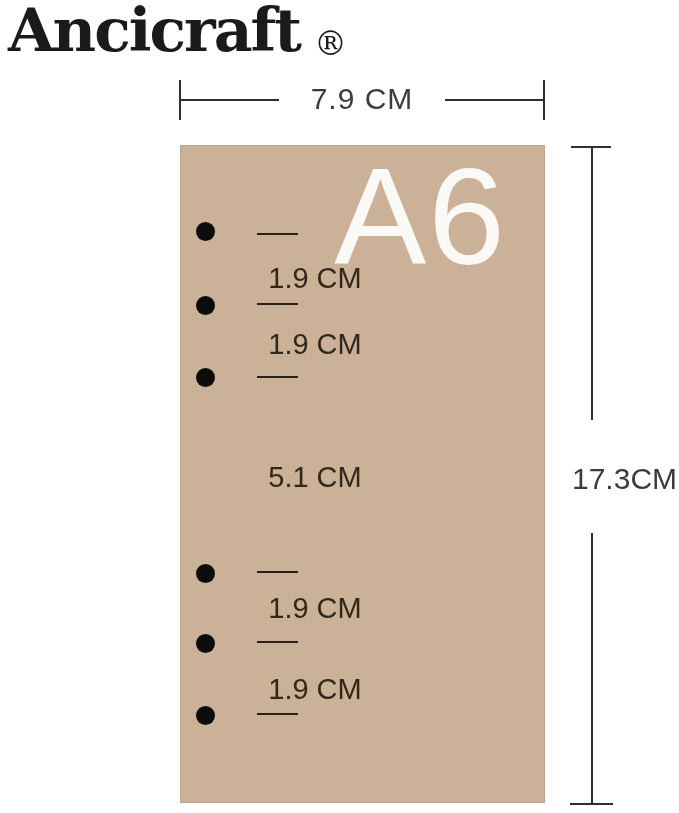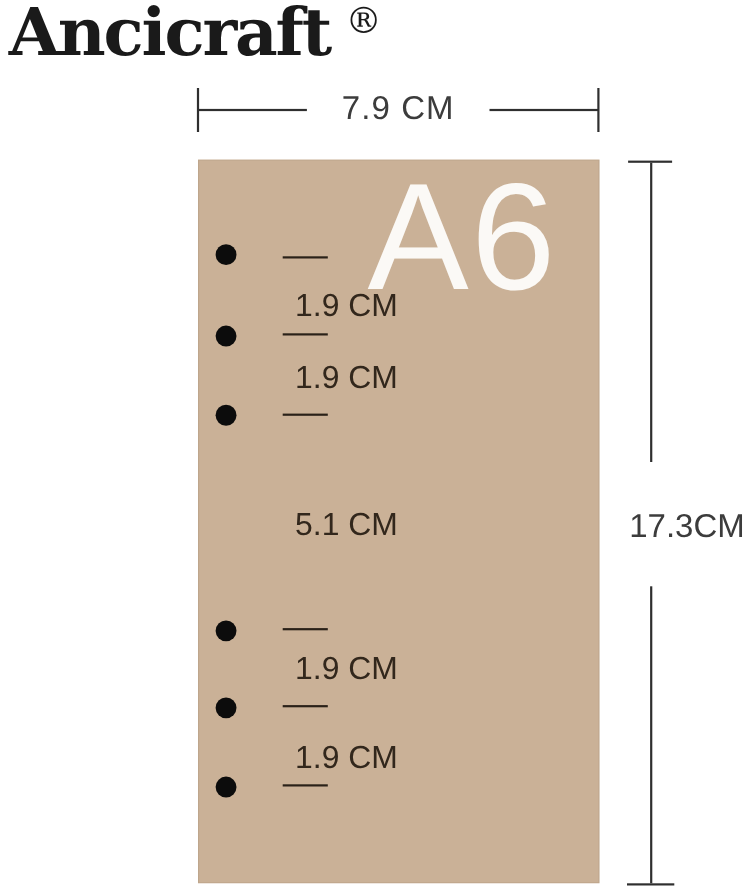--- a/index.html
+++ b/index.html
@@ -13,21 +13,21 @@
     background: #ffffff;
     overflow: hidden;
   }
 
   
   .brand {
     position: absolute;
     left: 8px;
     top: 0px;
     display: flex;
-    align-items: flex-start;
+    align-items: flex-end;
     color: #1a1a1a;
   }
   .brand-name {
     font-family: "DejaVu Serif", serif;
     font-weight: bold;
     font-size: 60px;
     line-height: 1.0;
     letter-spacing: -2px;
   }
   .brand-reg {

